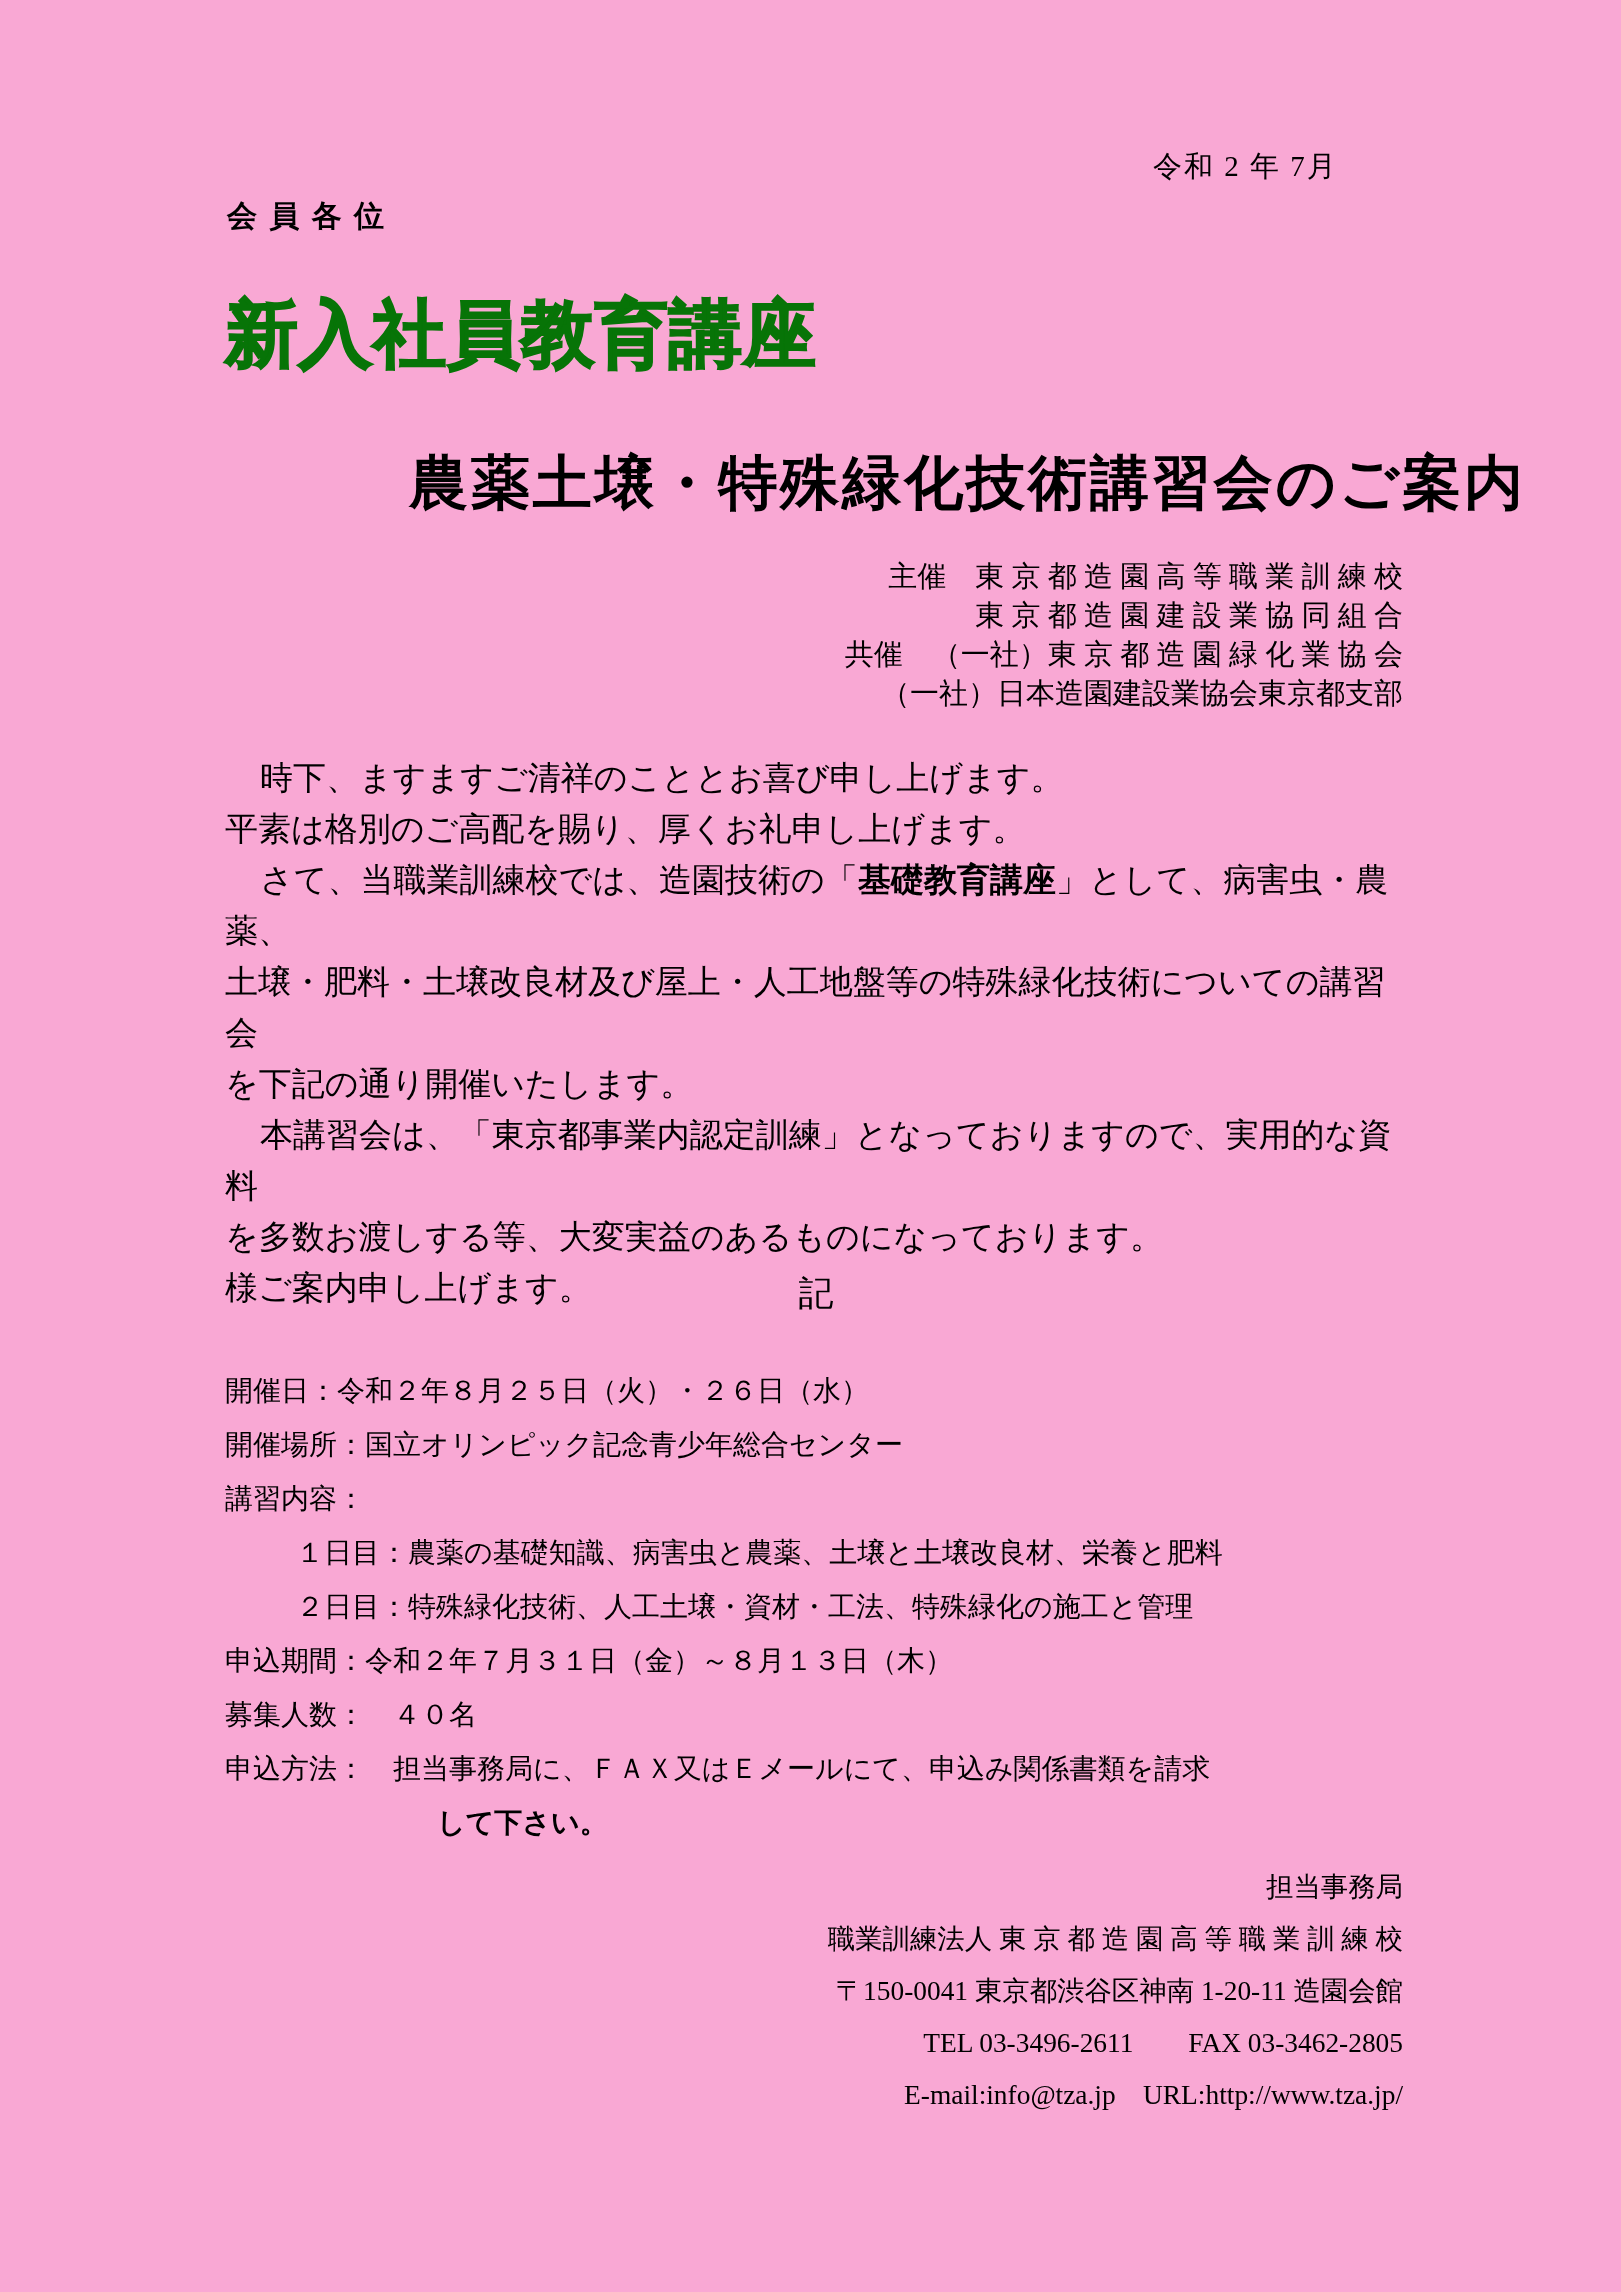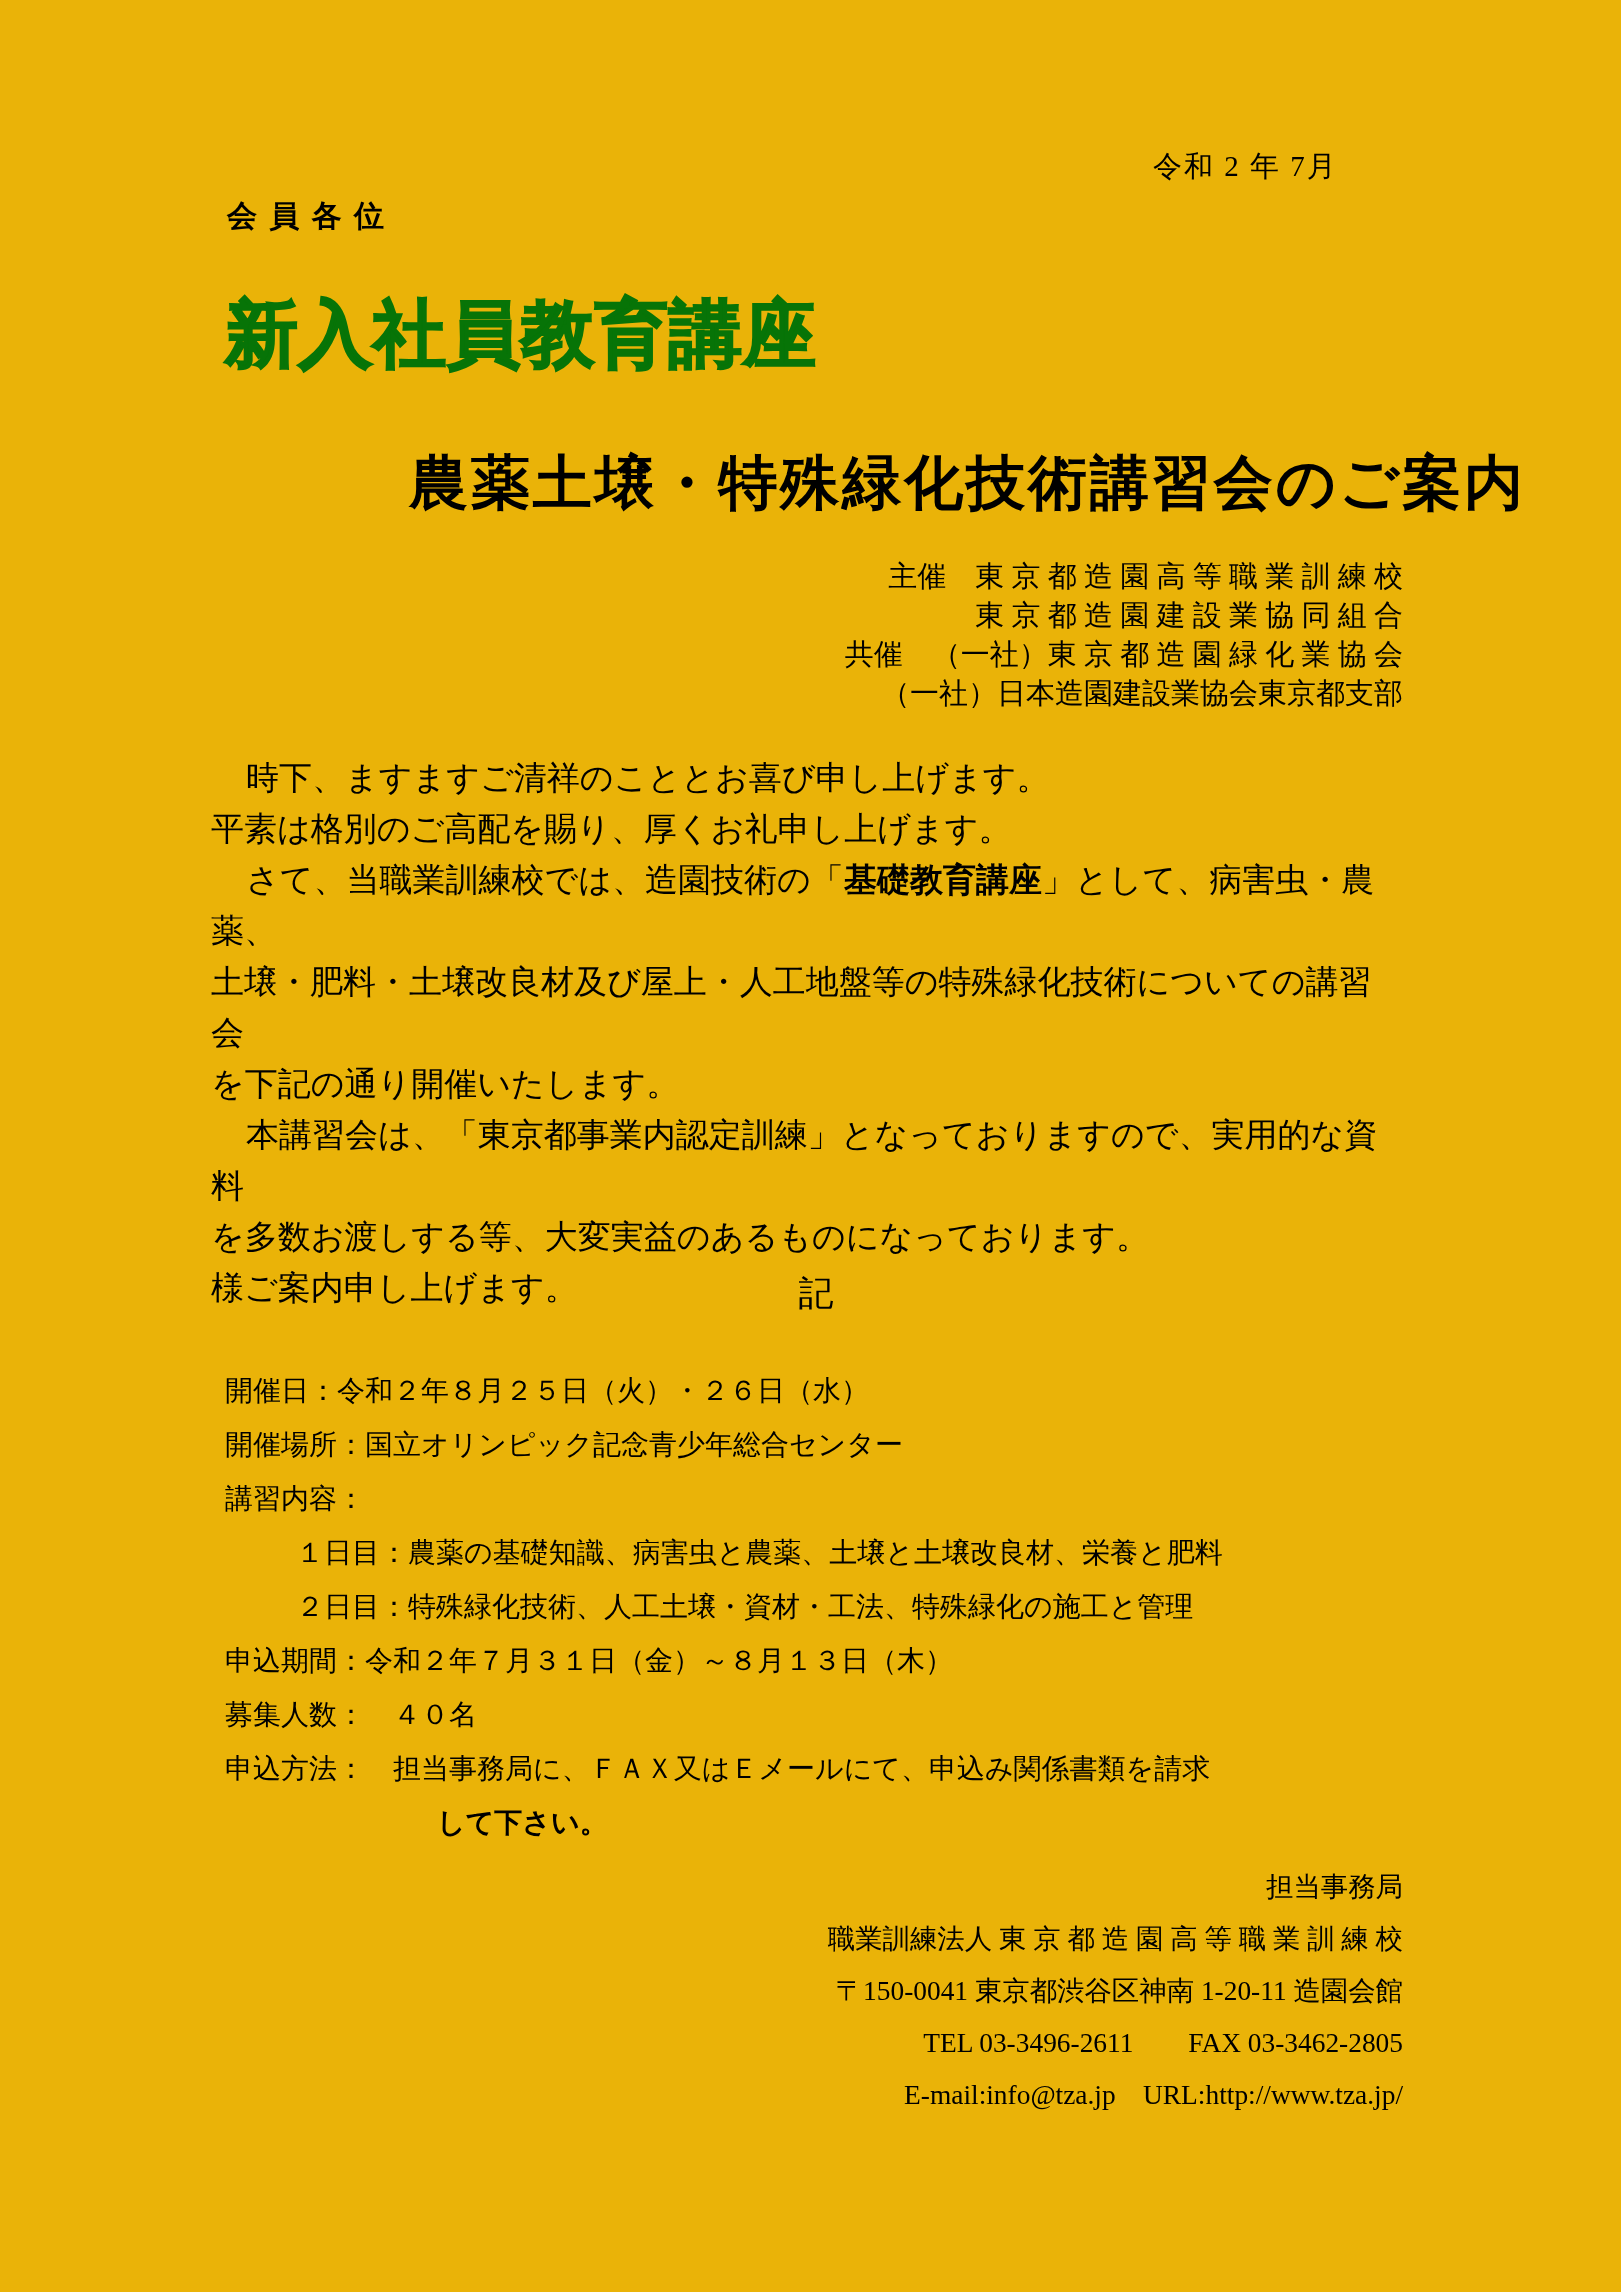--- a/index.html
+++ b/index.html
@@ -1,20 +1,20 @@
 <!DOCTYPE html>
 <html><head>
 <meta charset="utf-8">
 <style>
   html, body { margin: 0; padding: 0; background: #ffffff; }
   .page {
     position: relative;
     width: 1621px;
     height: 2293px;
-    background: #eab308;
+    background: #f9a8d4;
     color: #000000;
     font-family: "Liberation Serif", "DejaVu Serif", serif;
     overflow: hidden;
   }
   .line, .date, .salutation, .main-title, .sub-title, .remark { white-space: pre-wrap; }
 
   .date {
     position: absolute; left: 1153px; top: 147px;
     font-size: 29px; letter-spacing: 2px;
   }
@@ -36,21 +36,21 @@
     text-align: right;
     font-size: 59px; font-weight: bold; letter-spacing: 2.9px;
     font-family: "Liberation Sans", "DejaVu Sans", sans-serif;
   }
   .org-block {
     position: absolute; left: 225px; top: 557px; width: 1178px;
     text-align: right;
     font-size: 29px; line-height: 39px;
   }
   .body-block {
-    position: absolute; left: 211px; top: 753px; width: 1182px;
+    position: absolute; left: 225px; top: 753px; width: 1182px;
     font-size: 33px; line-height: 51px;
   }
   .body-block .indent { text-indent: 35px; }
   .b { font-weight: bold; }
   .remark {
     position: absolute; left: 225px; top: 1270px; width: 1182px;
     text-align: center; font-size: 35px;
   }
   .details-block {
     position: absolute; left: 225px; top: 1364px; width: 1206px;

